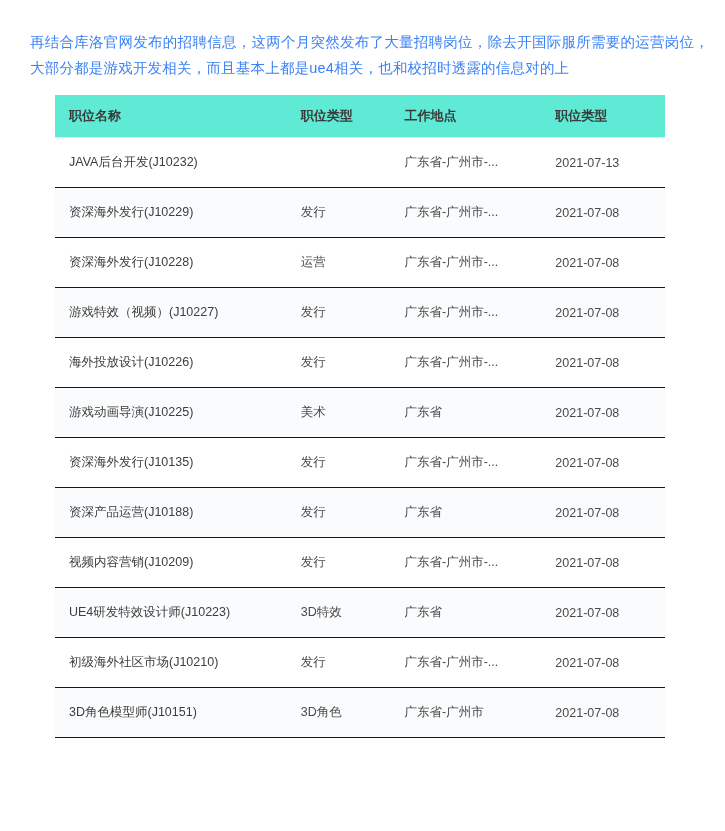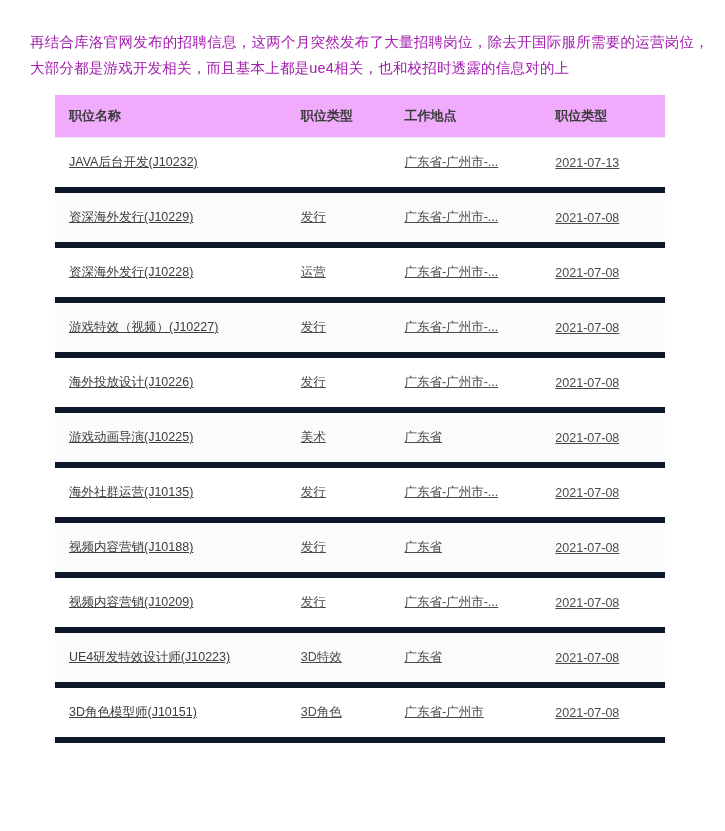--- a/index.html
+++ b/index.html
@@ -17,52 +17,51 @@
   .page {
     position: relative;
     width: 725px;
     height: 831px;
     background: #ffffff;
   }
   .intro {
     padding: 14px 16px 0 30px;
     font-size: 14.5px;
     line-height: 26px;
-    color: #a21caf;
+    color: #3b82f6;
     letter-spacing: 0.2px;
     text-align: justify;
   }
   .table-wrap {
     margin-top: 14px;
     padding-left: 55px;
     padding-right: 60px;
   }
   table.jobs {
     width: 610px;
     border-collapse: collapse;
     font-size: 12.5px;
     background: #ffffff;
   }
   table.jobs thead th {
-    background: #f0abfc;
+    background: #5eead4;
     color: #3a3a3a;
     font-weight: bold;
     text-align: left;
     padding: 12px 10px 12px 10px;
     font-size: 13px;
     border-bottom: 1px solid #e8eaed;
     white-space: nowrap;
   }
   table.jobs tbody td {
     padding: 16px 10px 16px 10px;
-    border-bottom: 6px solid #0f172a;
+    border-bottom: 1px solid #0f172a;
     color: #4a4a4a;
     white-space: nowrap;
     vertical-align: middle;
-    text-decoration: underline;
   }
   table.jobs tbody tr:nth-child(even) {
     background: #fafbfc;
   }
   table.jobs tbody td.name {
     color: #3d3d3d;
   }
   .col-name   { width: 238px; padding-left: 14px !important; }
   .col-type   { width: 100px; }
   .col-place  { width: 150px; }
@@ -125,44 +124,50 @@
             <td class="col-place">广东省-广州市-...</td>
             <td class="col-date">2021-07-08</td>
           </tr>
           <tr>
             <td class="col-name name">游戏动画导演(J10225)</td>
             <td class="col-type">美术</td>
             <td class="col-place">广东省</td>
             <td class="col-date">2021-07-08</td>
           </tr>
           <tr>
-            <td class="col-name name">海外社群运营(J10135)</td>
+            <td class="col-name name">资深海外发行(J10135)</td>
             <td class="col-type">发行</td>
             <td class="col-place">广东省-广州市-...</td>
             <td class="col-date">2021-07-08</td>
           </tr>
           <tr>
-            <td class="col-name name">视频内容营销(J10188)</td>
+            <td class="col-name name">资深产品运营(J10188)</td>
             <td class="col-type">发行</td>
             <td class="col-place">广东省</td>
             <td class="col-date">2021-07-08</td>
           </tr>
           <tr>
             <td class="col-name name">视频内容营销(J10209)</td>
             <td class="col-type">发行</td>
             <td class="col-place">广东省-广州市-...</td>
             <td class="col-date">2021-07-08</td>
           </tr>
           <tr>
             <td class="col-name name">UE4研发特效设计师(J10223)</td>
             <td class="col-type">3D特效</td>
             <td class="col-place">广东省</td>
             <td class="col-date">2021-07-08</td>
           </tr>
           <tr>
+            <td class="col-name name">初级海外社区市场(J10210)</td>
+            <td class="col-type">发行</td>
+            <td class="col-place">广东省-广州市-...</td>
+            <td class="col-date">2021-07-08</td>
+          </tr>
+          <tr>
             <td class="col-name name">3D角色模型师(J10151)</td>
             <td class="col-type">3D角色</td>
             <td class="col-place">广东省-广州市</td>
             <td class="col-date">2021-07-08</td>
           </tr>
         </tbody>
     </table>
   </div>
 
 </div>

